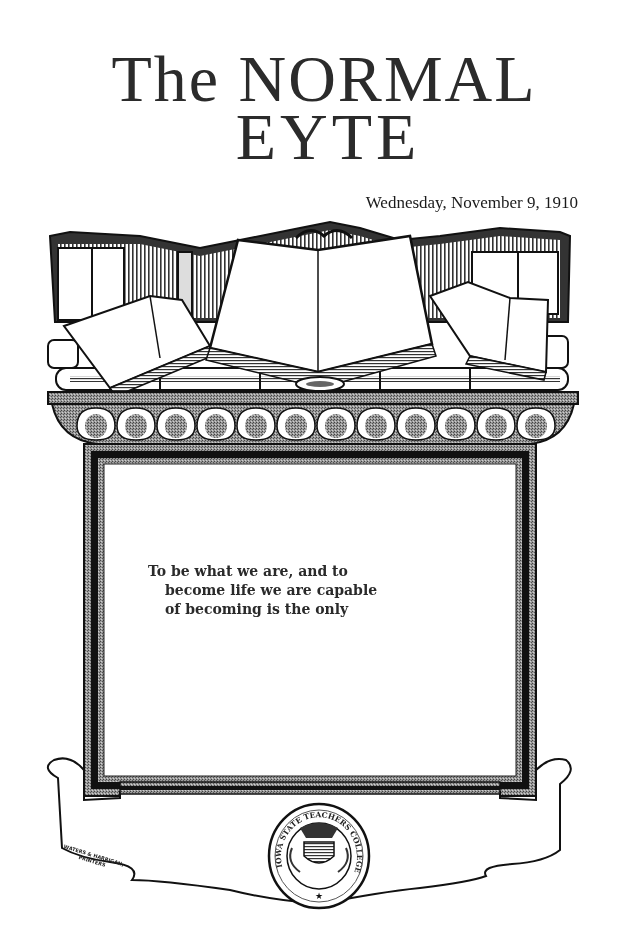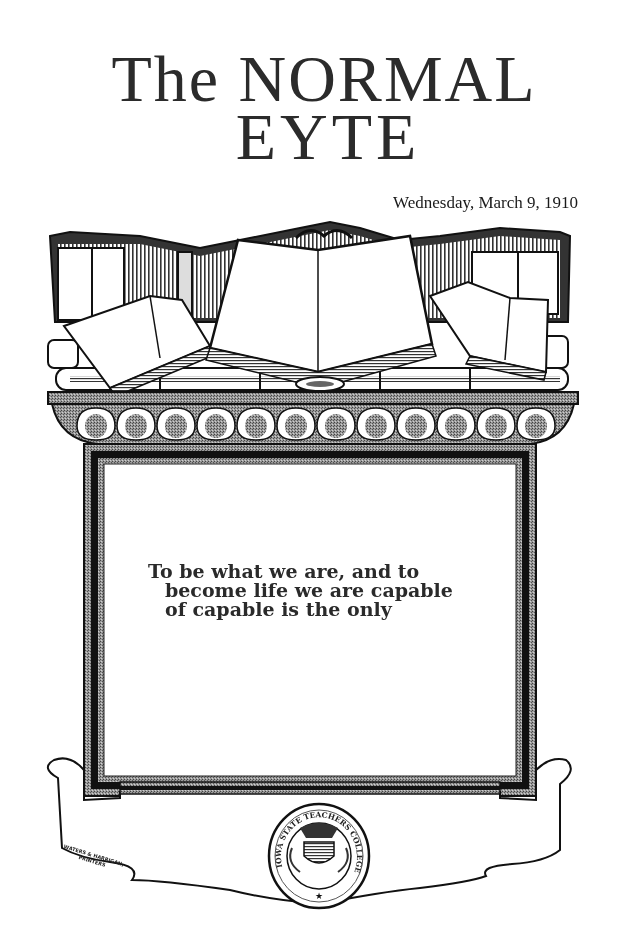--- a/index.html
+++ b/index.html
@@ -11,36 +11,36 @@
     letter-spacing:2px; color:#2b2b2b; font-weight:normal; }
   .title-line2 { position:absolute; left:0; top:102px; width:624px; text-align:center;
     font-family:"Liberation Serif","DejaVu Serif",serif; font-size:66px; line-height:70px;
     letter-spacing:4px; color:#2b2b2b; padding-left:8px; box-sizing:border-box; }
   .vol { position:absolute; left:52px; top:193px; font-family:"Liberation Serif",serif;
     font-size:17px; color:#1a1a1a; }
   .date { position:absolute; right:58px; top:193px; font-family:"Liberation Serif",serif;
     font-size:17px; color:#1a1a1a; }
   .art { position:absolute; left:0; top:0; }
   .quote { position:absolute; left:148px; top:562px; width:300px;
-    font-family:"DejaVu Serif",serif; font-weight:bold; font-size:19px; line-height:19px;
+    font-family:"DejaVu Serif",serif; font-weight:bold; font-size:14px; line-height:19px;
     color:#2a2a2a; }
   .quote div { white-space:nowrap; }
   .quote .l1 { padding-left:0; }
   .quote .ind { padding-left:17px; }
   .printer { position:absolute; left:58px; top:852px; transform:rotate(17deg);
     font-family:"DejaVu Sans",sans-serif; font-size:5px; font-weight:bold; line-height:6px;
     color:#222; text-align:center; width:70px; }
 </style>
 </head>
 <body>
 
 <div class="masthead">
   <div class="title-line1">The NORMAL</div>
   <div class="title-line2">EYTE</div>
-  <div class="date">Wednesday, March 9, 1910</div>
+  <div class="date">Wednesday, November 9, 1910</div>
 </div>
 
 <svg class="art" width="624" height="949" viewBox="0 0 624 949">
   <defs>
     <pattern id="vstripe" width="4" height="4" patternUnits="userSpaceOnUse">
       <rect width="4" height="4" fill="#fff"></rect>
       <rect width="1.6" height="4" fill="#333"></rect>
     </pattern>
     <pattern id="grain" width="3" height="3" patternUnits="userSpaceOnUse">
       <rect width="3" height="3" fill="#9a9a9a"></rect>
@@ -159,19 +159,19 @@
     <path id="sealArc" d="M283 870 A38 40 0 1 1 355 870" fill="none"></path>
     <text font-family="DejaVu Serif, serif" font-size="7.5" font-weight="bold" fill="#222">
       <textPath href="#sealArc" startOffset="2%">IOWA STATE TEACHERS COLLEGE</textPath>
     </text>
   </g>
 </svg>
 
 <div class="quote">
   <div class="l1">To be what we are, and to</div>
   <div class="ind">become life we are capable</div>
-  <div class="ind">of capable is the only</div>
+  <div class="ind">of becoming is the only</div>
 </div>
 
 <div class="printer">
   <div>WATERS &amp; HARRIGAN,</div>
   <div>PRINTERS</div>
 </div>
 
 </body></html>

